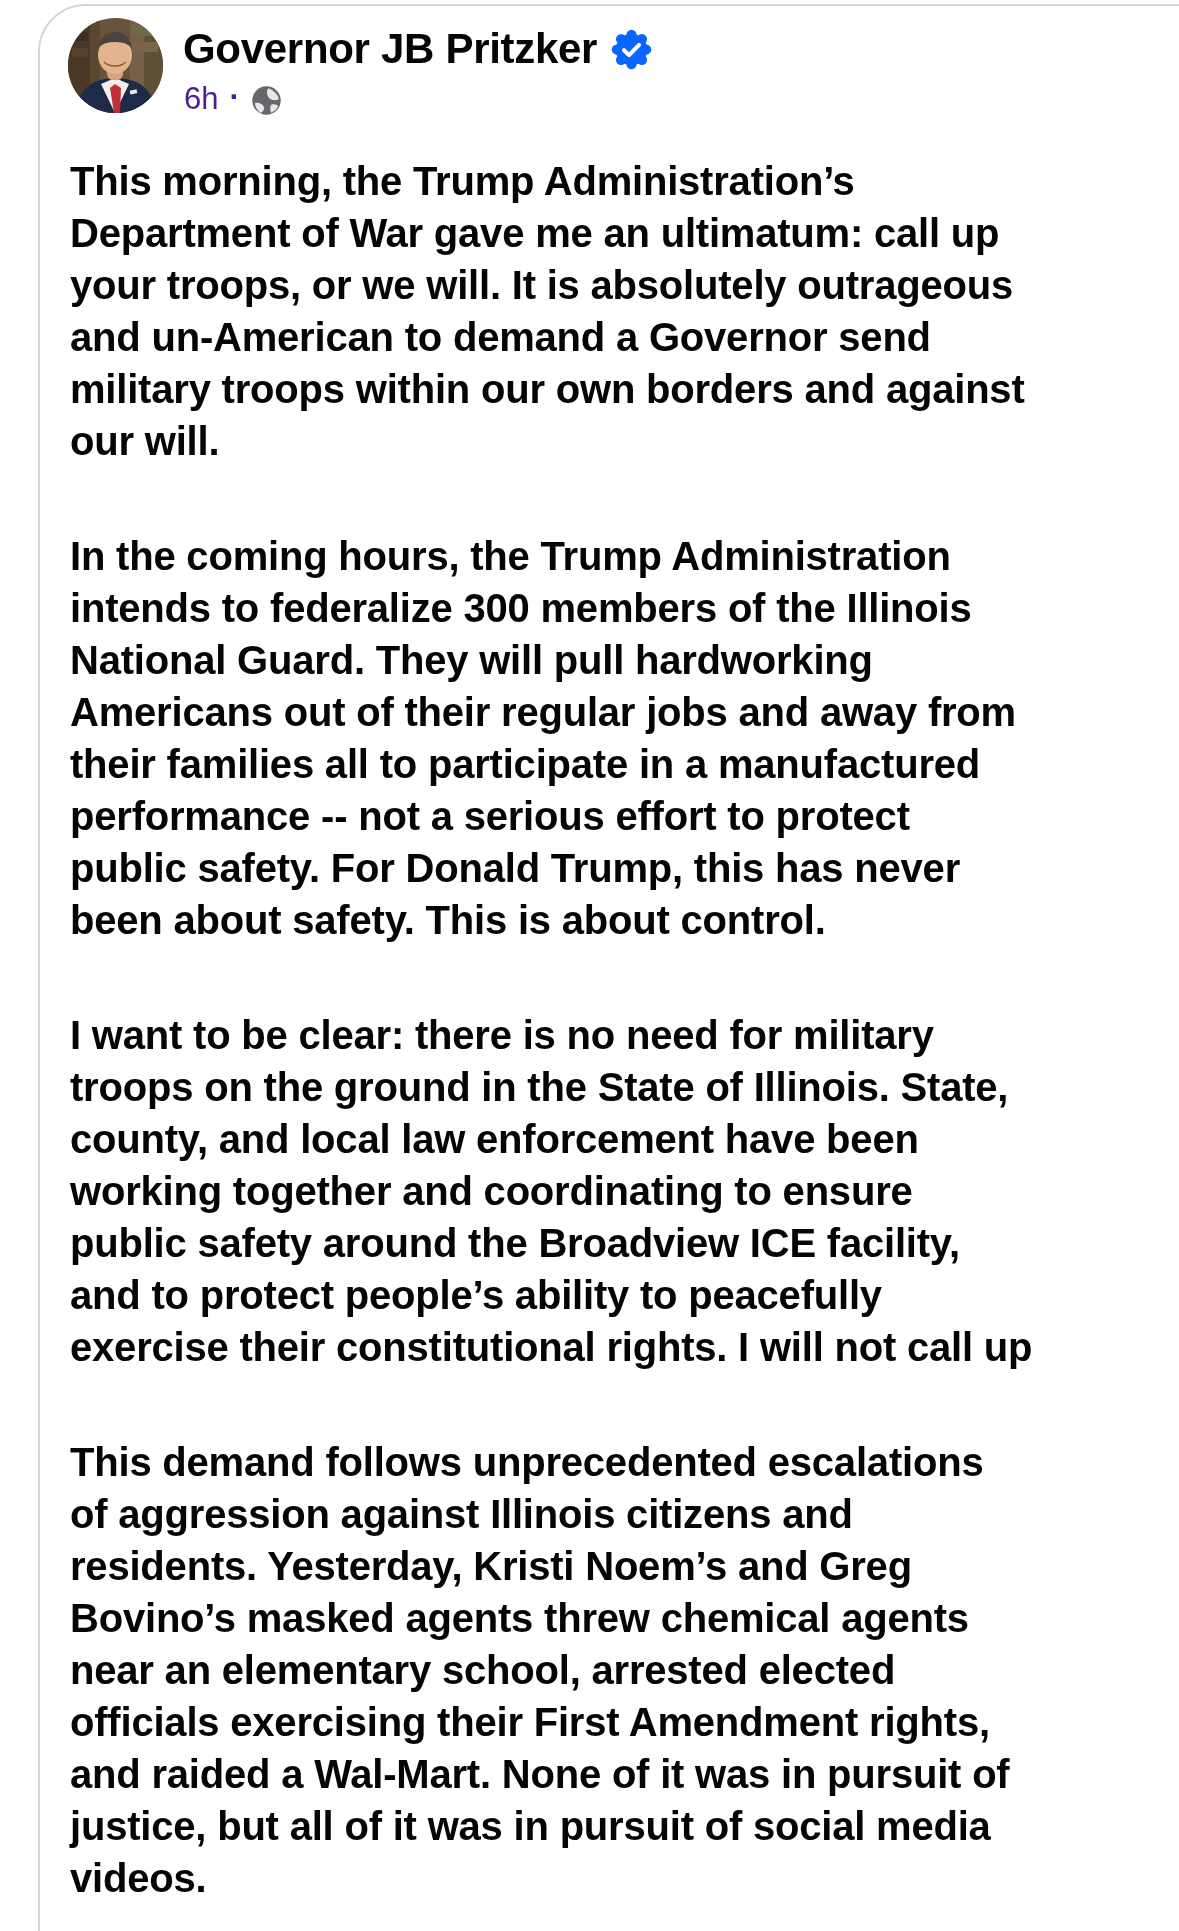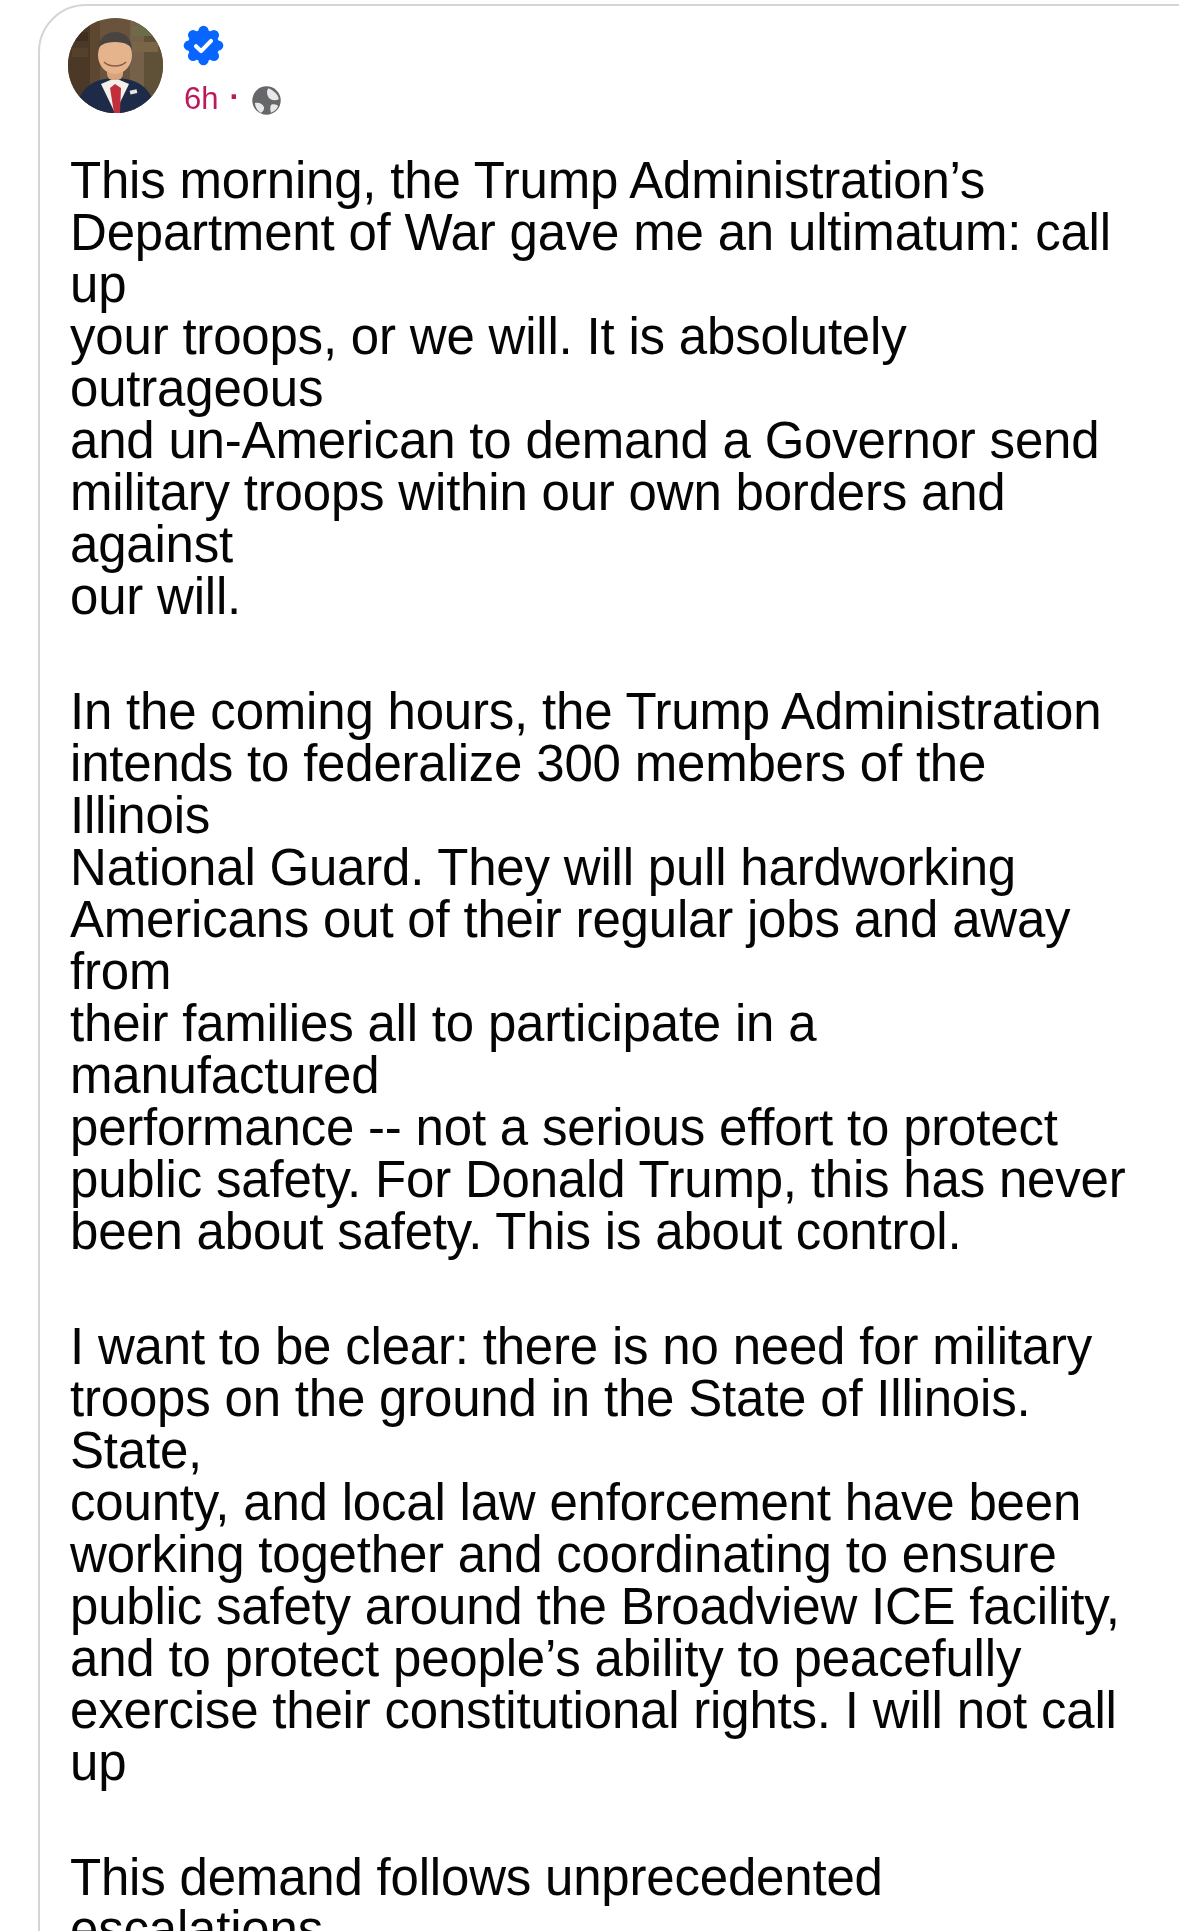--- a/index.html
+++ b/index.html
@@ -45,38 +45,39 @@
     letter-spacing:-0.3px;
     white-space:nowrap;
   }
   .badge{width:41px;height:41px;display:block;}
   .meta-row{
     position:absolute;
     left:184px; top:80px;
     display:flex;
     align-items:center;
     gap:11px;
-    color:#be185d;
+    color:#4c1d95;
     font-size:31px;
     line-height:38px;
   }
   .meta-dot{font-weight:700;position:relative;top:-2px;}
   .globe{width:31px;height:31px;display:block;position:relative;top:1px;}
   .post{
     position:absolute;
     left:70px; top:155px;
     width:1064px;
     color:#050505;
   }
   .para{
-    font-size:51px;
+    font-size:40px;
     line-height:52px;
     letter-spacing:-0.2px;
     white-space:pre-line;
     margin:0 0 63px 0;
+    font-weight:bold;
   }
 </style>
 </head>
 <body>
 
 <div class="screen">
 
   <div class="card"></div>
 
   <div class="avatar">
@@ -99,20 +100,21 @@
       <rect x="62" y="72" width="7" height="4" fill="#e8e6e2" transform="rotate(-12 65 74)"></rect>
 
       <rect x="39" y="48" width="16" height="14" rx="6" fill="#d9a27c"></rect>
       <ellipse cx="47" cy="37" rx="17" ry="19" fill="#e6b48c"></ellipse>
       <path d="M30,33 C30,20 38,14 47,14 C57,14 64,20 64,33 C64,28 58,24 47,24 C36,24 30,28 30,33 Z" fill="#4a4440"></path>
       <path d="M36,44 C39,47 44,48 47,48 C51,48 55,47 58,44" stroke="#8a5c44" stroke-width="1.6" fill="none"></path>
     </svg>
   </div>
 
   <div class="name-row">
+    <span class="name">Governor JB Pritzker</span>
     <svg class="badge" viewBox="0 0 24 24" xmlns="http://www.w3.org/2000/svg">
       <g fill="#0866ff">
         <circle cx="12" cy="12" r="9.2"></circle>
         <circle cx="12" cy="3.4" r="3"></circle>
         <circle cx="12" cy="20.6" r="3"></circle>
         <circle cx="3.4" cy="12" r="3"></circle>
         <circle cx="20.6" cy="12" r="3"></circle>
         <circle cx="5.9" cy="5.9" r="3"></circle>
         <circle cx="18.1" cy="5.9" r="3"></circle>
         <circle cx="5.9" cy="18.1" r="3"></circle>

